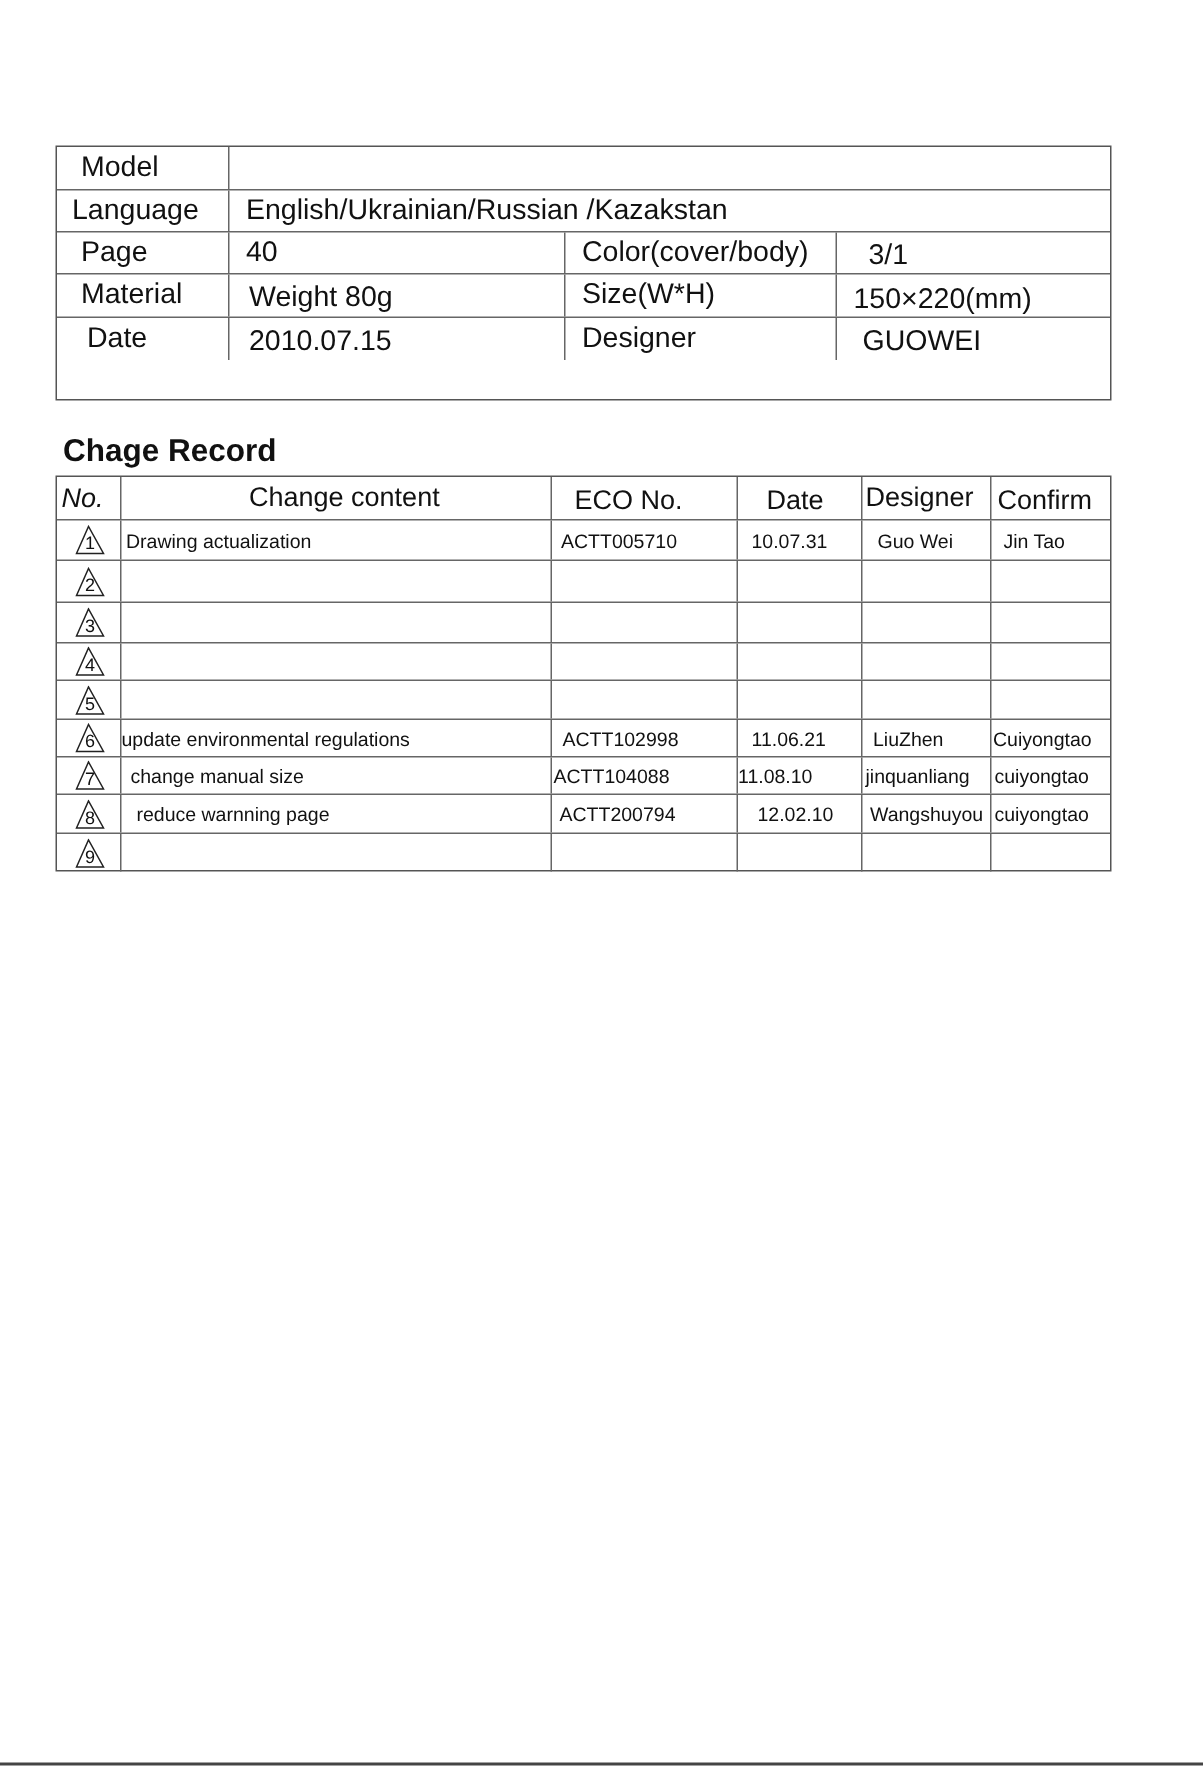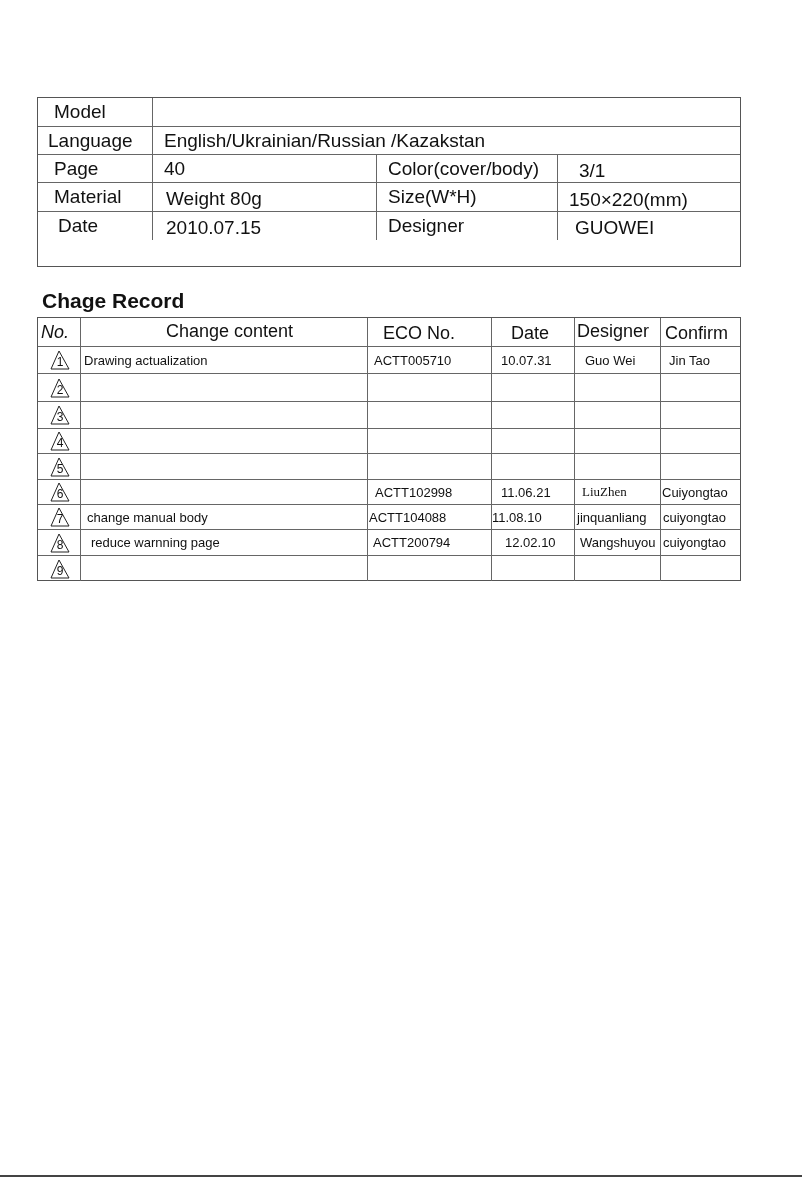--- a/index.html
+++ b/index.html
@@ -195,40 +195,41 @@
       <div class="chg-row" style="top: 162px; height: 25px;">
     <div class="chg-cell" style="left:0;width:42px;">
       <div class="tri">
         <svg viewBox="0 0 34 20">
           <path d="M9 19 L17 1 L27 19 Z" fill="none" stroke="#222" stroke-width="1"></path>
           <text x="18" y="16" font-size="12" text-anchor="middle" fill="#111" font-family="Liberation Sans, sans-serif" class="tri-num">6</text>
         </svg>
       </div>
     </div>
     <div class="vline" style="left:42px;"></div>
+    <div class="chg-cell c-content" style="left: 43px;">update environmental regulations</div>
     <div class="vline" style="left:329px;"></div>
     <div class="chg-cell c-eco" style="left: 337px;">ACTT102998</div>
     <div class="vline" style="left:453px;"></div>
     <div class="chg-cell c-date" style="left: 463px;">11.06.21</div>
     <div class="vline" style="left:536px;"></div>
-    <div class="chg-cell c-designer" style="left: 544px; font-family: Liberation Serif, serif;">LiuZhen</div>
+    <div class="chg-cell c-designer" style="left: 544px;">LiuZhen</div>
     <div class="vline" style="left:622px;"></div>
     <div class="chg-cell c-confirm" style="left: 624px;">Cuiyongtao</div>
   </div>
       <div class="chg-row" style="top: 187px; height: 25px;">
     <div class="chg-cell" style="left:0;width:42px;">
       <div class="tri">
         <svg viewBox="0 0 34 20">
           <path d="M9 19 L17 1 L27 19 Z" fill="none" stroke="#222" stroke-width="1"></path>
           <text x="18" y="16" font-size="12" text-anchor="middle" fill="#111" font-family="Liberation Sans, sans-serif" class="tri-num">7</text>
         </svg>
       </div>
     </div>
     <div class="vline" style="left:42px;"></div>
-    <div class="chg-cell c-content" style="left: 49px;">change manual body</div>
+    <div class="chg-cell c-content" style="left: 49px;">change manual size</div>
     <div class="vline" style="left:329px;"></div>
     <div class="chg-cell c-eco" style="left: 331px;">ACTT104088</div>
     <div class="vline" style="left:453px;"></div>
     <div class="chg-cell c-date" style="left: 454px;">11.08.10</div>
     <div class="vline" style="left:536px;"></div>
     <div class="chg-cell c-designer" style="left: 539px;">jinquanliang</div>
     <div class="vline" style="left:622px;"></div>
     <div class="chg-cell c-confirm" style="left: 625px;">cuiyongtao</div>
   </div>
       <div class="chg-row" style="top: 212px; height: 26px;">

